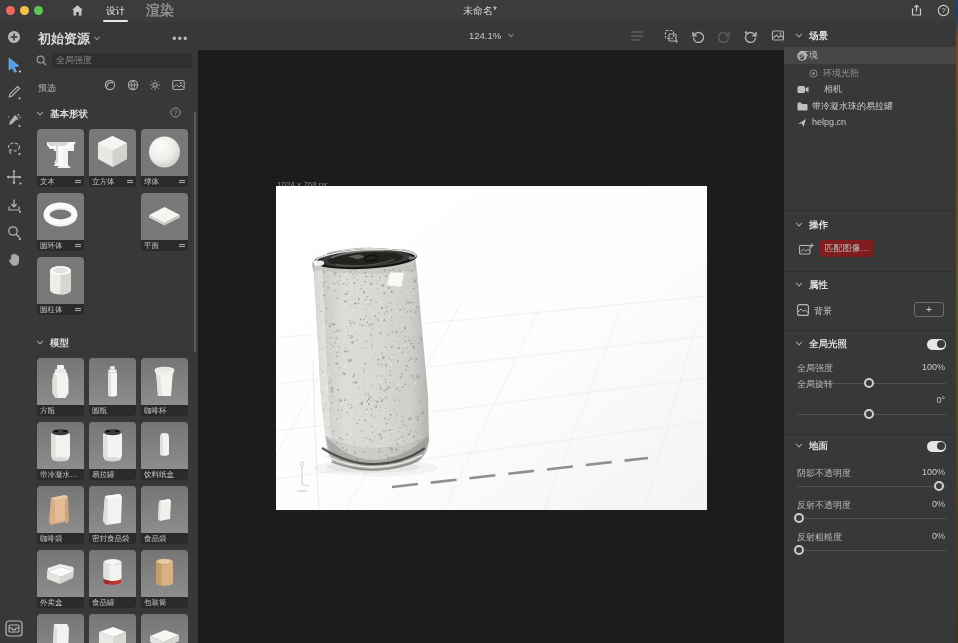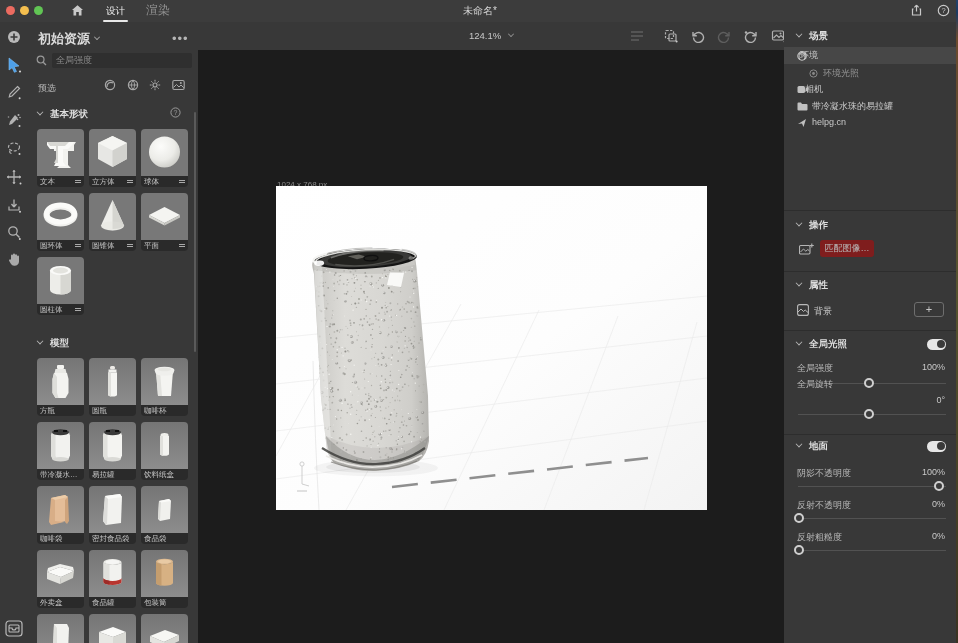--- a/index.html
+++ b/index.html
@@ -9,21 +9,21 @@
 .abs { position:absolute; }
 
 
 #topbar { position:absolute; left:0; top:0; width:958px; height:22px; background:#3c3c3c; }
 .tl { position:absolute; top:5.5px; width:9px; height:9px; border-radius:50%; }
 #tab-design { position:absolute; left:99px; top:0; height:22px; padding:0 7px;
   color:#ececec; font-size:9.5px; line-height:21px; }
 #tab-design::after { content:""; position:absolute; left:4px; right:4px; bottom:0;
   height:2px; background:#e8e8e8; border-radius:1px; }
 #tab-render { position:absolute; left:139px; top:0; height:22px; padding:0 7px;
-  color:#909090; font-size:12px; line-height:21px; }
+  color:#909090; font-size:14px; line-height:21px;font-weight:bold; }
 #title { position:absolute; left:400px; top:0; width:160px; text-align:center;
   color:#d8d8d8; font-size:10px; line-height:21px; }
 
 
 #rail { position:absolute; left:0; top:22px; width:28px; height:621px; background:#383838; }
 
 
 #lpanel { position:absolute; left:28px; top:22px; width:170px; height:621px;
   background:#383838; overflow:hidden; }
 .lp-h { position:absolute; color:#dcdcdc; font-size:13px; font-weight:bold; }
@@ -216,28 +216,20 @@
       </svg></div>
       <div class="lab">球体<span class="eq"></span></div>
     </div>
 
     <div class="tile" style="left:9px;top:171px;">
       <div class="img"><svg width="47" height="47" viewBox="0 0 47 47">
         <ellipse cx="23.5" cy="22" rx="14" ry="8.5" fill="none" stroke="#f0f0ed" stroke-width="6"></ellipse>
         <ellipse cx="23.5" cy="20.5" rx="14" ry="8.5" fill="none" stroke="#fbfbf9" stroke-width="5"></ellipse>
       </svg></div>
       <div class="lab">圆环体<span class="eq"></span></div>
-    </div>
-    <div class="tile" style="left:61px;top:171px;">
-      <div class="img"><svg width="47" height="47" viewBox="0 0 47 47">
-        <path d="M23.5 7 L35 32.5 A11.5 5 0 0 1 12 32.5 Z" fill="#eeeeea"></path>
-        <path d="M23.5 7 L35 32.5 A11.5 5 0 0 1 23.5 36 Z" fill="#d5d5d0"></path>
-        <ellipse cx="23.5" cy="33" rx="11.5" ry="4.5" fill="#e2e2dd" opacity="0.35"></ellipse>
-      </svg></div>
-      <div class="lab">圆锥体<span class="eq"></span></div>
     </div>
     <div class="tile" style="left:113px;top:171px;">
       <div class="img"><svg width="47" height="47" viewBox="0 0 47 47">
         <path d="M23.5 14 L39 22 L23.5 30 L8 22 Z" fill="#f4f4f1"></path>
         <path d="M8 22 L23.5 30 L23.5 32.5 L8 24.5 Z" fill="#d8d8d3"></path>
         <path d="M39 22 L23.5 30 L23.5 32.5 L39 24.5 Z" fill="#c8c8c3"></path>
       </svg></div>
       <div class="lab">平面<span class="eq"></span></div>
     </div>
 
@@ -1287,21 +1279,21 @@
         <circle cx="4.5" cy="4.5" r="3.6" fill="none" stroke="#8a8a8a" stroke-width="1"></circle>
         <circle cx="4.5" cy="4.5" r="1.4" fill="#8a8a8a"></circle>
       </svg>
       <span style="margin-left:39px;">环境光照</span>
     </div>
     <div class="rp-row" style="top:59px;">
       <svg class="abs" style="left:13px;top:4px" width="12" height="9" viewBox="0 0 12 9">
         <rect x="0.5" y="1" width="7.5" height="7" rx="1.5" fill="#c0c0c0"></rect>
         <path d="M8.5 3.5 L11.5 1.5 V7.5 L8.5 5.5 Z" fill="#c0c0c0"></path>
       </svg>
-      <span style="margin-left:21px;">相机</span>
+      <span style="margin-left:40px;">相机</span>
     </div>
     <div class="rp-row" style="top:75.5px;">
       <svg class="abs" style="left:13px;top:4px" width="11" height="9" viewBox="0 0 11 9">
         <path d="M0.5 1.5 a1 1 0 0 1 1-1 h2.5 l1 1.5 h4.5 a1 1 0 0 1 1 1 v4.5 a1 1 0 0 1 -1 1 h-8 a1 1 0 0 1 -1-1 Z" fill="#c0c0c0"></path>
       </svg>
       <span style="margin-left:28px;">带冷凝水珠的易拉罐</span>
     </div>
     <div class="rp-row" style="top:92px;">
       <svg class="abs" style="left:13px;top:3.5px" width="10" height="10" viewBox="0 0 10 10">
         <path d="M1 6 L9 1 L6.5 9 L5 5.5 Z" fill="#c0c0c0"></path>

